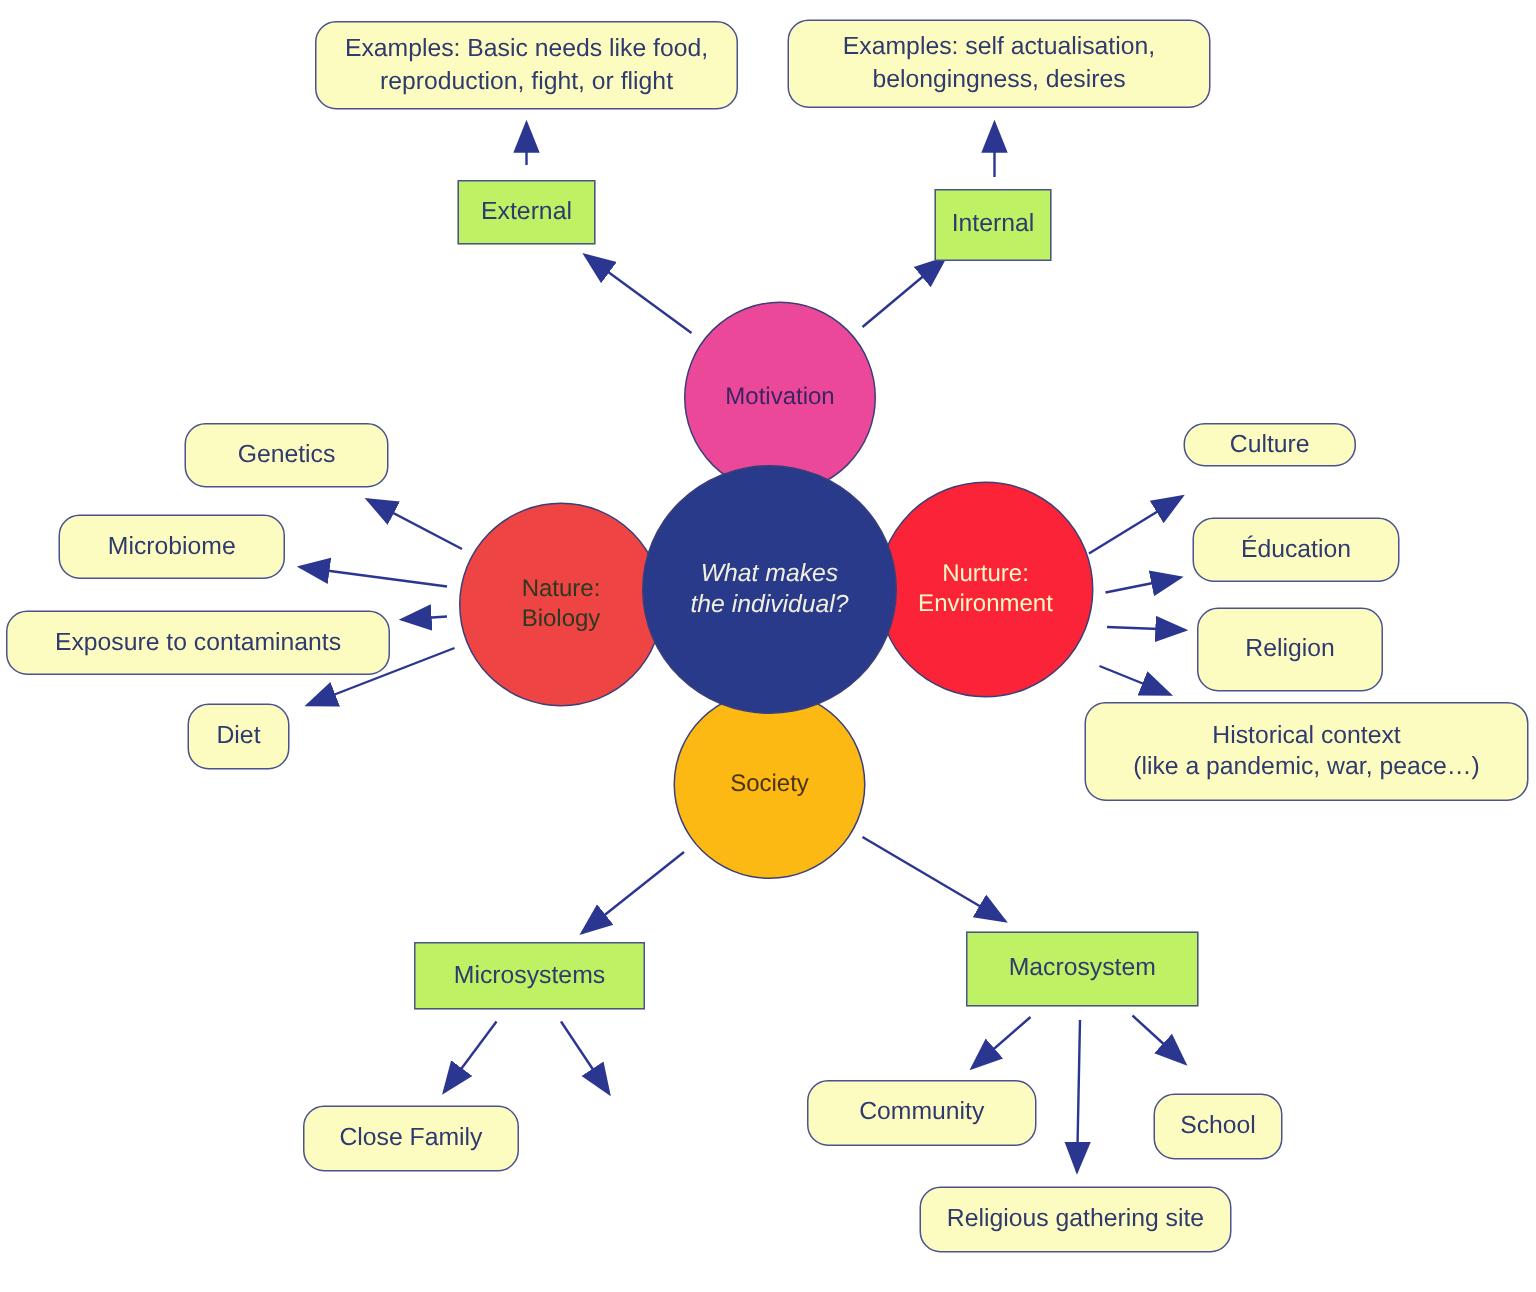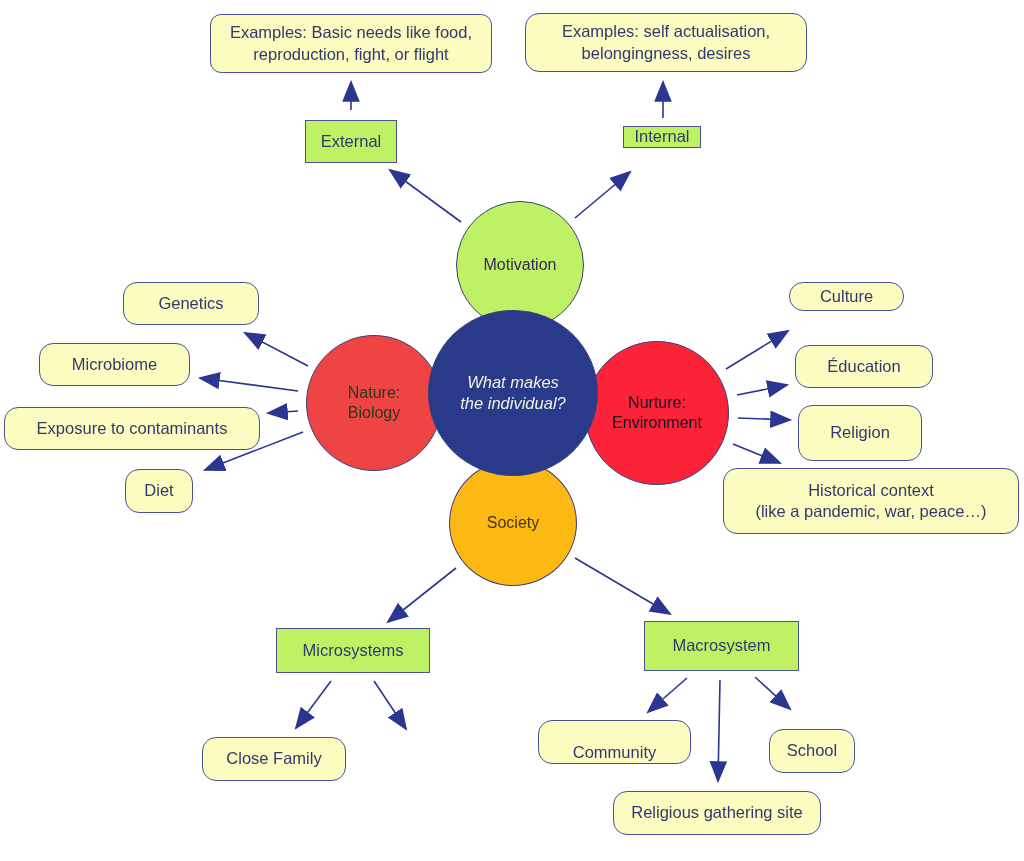--- a/index.html
+++ b/index.html
@@ -40,33 +40,33 @@
       <line x1="733" y1="444" x2="780" y2="463" stroke="#2b3690" stroke-width="1.6" marker-end="url(#ah)"></line>
       <line x1="456" y1="568" x2="388" y2="622" stroke="#2b3690" stroke-width="1.6" marker-end="url(#ah)"></line>
       <line x1="575" y1="558" x2="670" y2="614" stroke="#2b3690" stroke-width="1.6" marker-end="url(#ah)"></line>
       <line x1="331" y1="681" x2="296" y2="728" stroke="#2b3690" stroke-width="1.6" marker-end="url(#ah)"></line>
       <line x1="374" y1="681" x2="406" y2="729" stroke="#2b3690" stroke-width="1.6" marker-end="url(#ah)"></line>
       <line x1="687" y1="678" x2="648" y2="712" stroke="#2b3690" stroke-width="1.6" marker-end="url(#ah)"></line>
       <line x1="720" y1="680" x2="718" y2="781" stroke="#2b3690" stroke-width="1.6" marker-end="url(#ah)"></line>
       <line x1="755" y1="677" x2="790" y2="709" stroke="#2b3690" stroke-width="1.6" marker-end="url(#ah)"></line>
     </svg>
 
-  <div class="box rounded" style="left:210px;top:14px;width:282px;height:59px;border-radius:11px;">
+  <div class="box rounded" style="left:210px;top:14px;width:282px;height:59px;">
     <span class="txt">Examples: Basic needs like food,
 reproduction, fight, or flight</span>
   </div>
   <div class="box rounded" style="left:525px;top:13px;width:282px;height:59px;">
     <span class="txt">Examples: self actualisation,
 belongingness, desires</span>
   </div>
 
   <div class="box square" style="left:305px;top:120px;width:92px;height:43px;">
     <span>External</span>
   </div>
-  <div class="box square" style="left:623px;top:126px;width:78px;height:22px;justify-content:center;">
+  <div class="box square" style="left:623px;top:126px;width:78px;height:48px;justify-content:center;">
     <span>Internal</span>
   </div>
 
   <div class="box rounded" style="left:123px;top:282px;width:136px;height:43px;">
     <span>Genetics</span>
   </div>
   <div class="box rounded" style="left:39px;top:343px;width:151px;height:43px;">
     <span>Microbiome</span>
   </div>
   <div class="box rounded" style="left:4px;top:407px;width:256px;height:43px;">
@@ -94,38 +94,38 @@
     <span>Microsystems</span>
   </div>
   <div class="box square" style="left:644px;top:621px;width:155px;height:50px;">
     <span>Macrosystem</span>
   </div>
 
   <div class="box rounded" style="left:202px;top:737px;width:144px;height:44px;">
     <span>Close Family</span>
   </div>
 
-  <div class="box rounded" style="left:538px;top:720px;width:153px;height:44px;align-items:flex-end;">
+  <div class="box rounded" style="left:538px;top:720px;width:153px;height:44px;">
     <span>Community</span>
   </div>
   <div class="box rounded" style="left:613px;top:791px;width:208px;height:44px;">
     <span>Religious gathering site</span>
   </div>
   <div class="box rounded" style="left:769px;top:717px;width:86px;height:44px;margin-top:12px;">
     <span>School</span>
   </div>
 
-  <div class="circle" id="c-motivation" style="left: 456px; top: 201px; width: 128px; height: 128px; color: rgb(58, 37, 96); background: #bef264;">
+  <div class="circle" id="c-motivation" style="left: 456px; top: 201px; width: 128px; height: 128px; color: rgb(58, 37, 96); background: #ec4899;">
     <span class="txt">Motivation</span>
   </div>
   <div class="circle" id="c-nature" style="left: 306px; top: 335px; width: 136px; height: 136px; color: rgb(42, 58, 32); background: #ef4444;">
     <span class="txt">Nature:
 Biology</span>
   </div>
-  <div class="circle" id="c-nurture" style="left: 585px; top: 341px; width: 144px; height: 144px; color: #0f172a; background: rgb(250, 35, 55); justify-content: center;">
+  <div class="circle" id="c-nurture" style="left: 585px; top: 321px; width: 144px; height: 144px; color: #fef9c3; background: rgb(250, 35, 55); justify-content: center;">
     <span class="txt">Nurture:
 Environment</span>
   </div>
   <div class="circle" id="c-society" style="left: 449px; top: 460px; width: 128px; height: 126px; color: rgb(74, 52, 16); background: rgb(252, 184, 19);">
     <span class="txt">Society</span>
   </div>
   <div class="circle" id="c-center" style="left: 428px; top: 310px; width: 170px; height: 166px; font-size: 16.5px; background: rgb(42, 58, 138); color: rgb(240, 240, 224); font-style: italic;">
     <span class="txt">What makes
 the individual?</span>
   </div>

